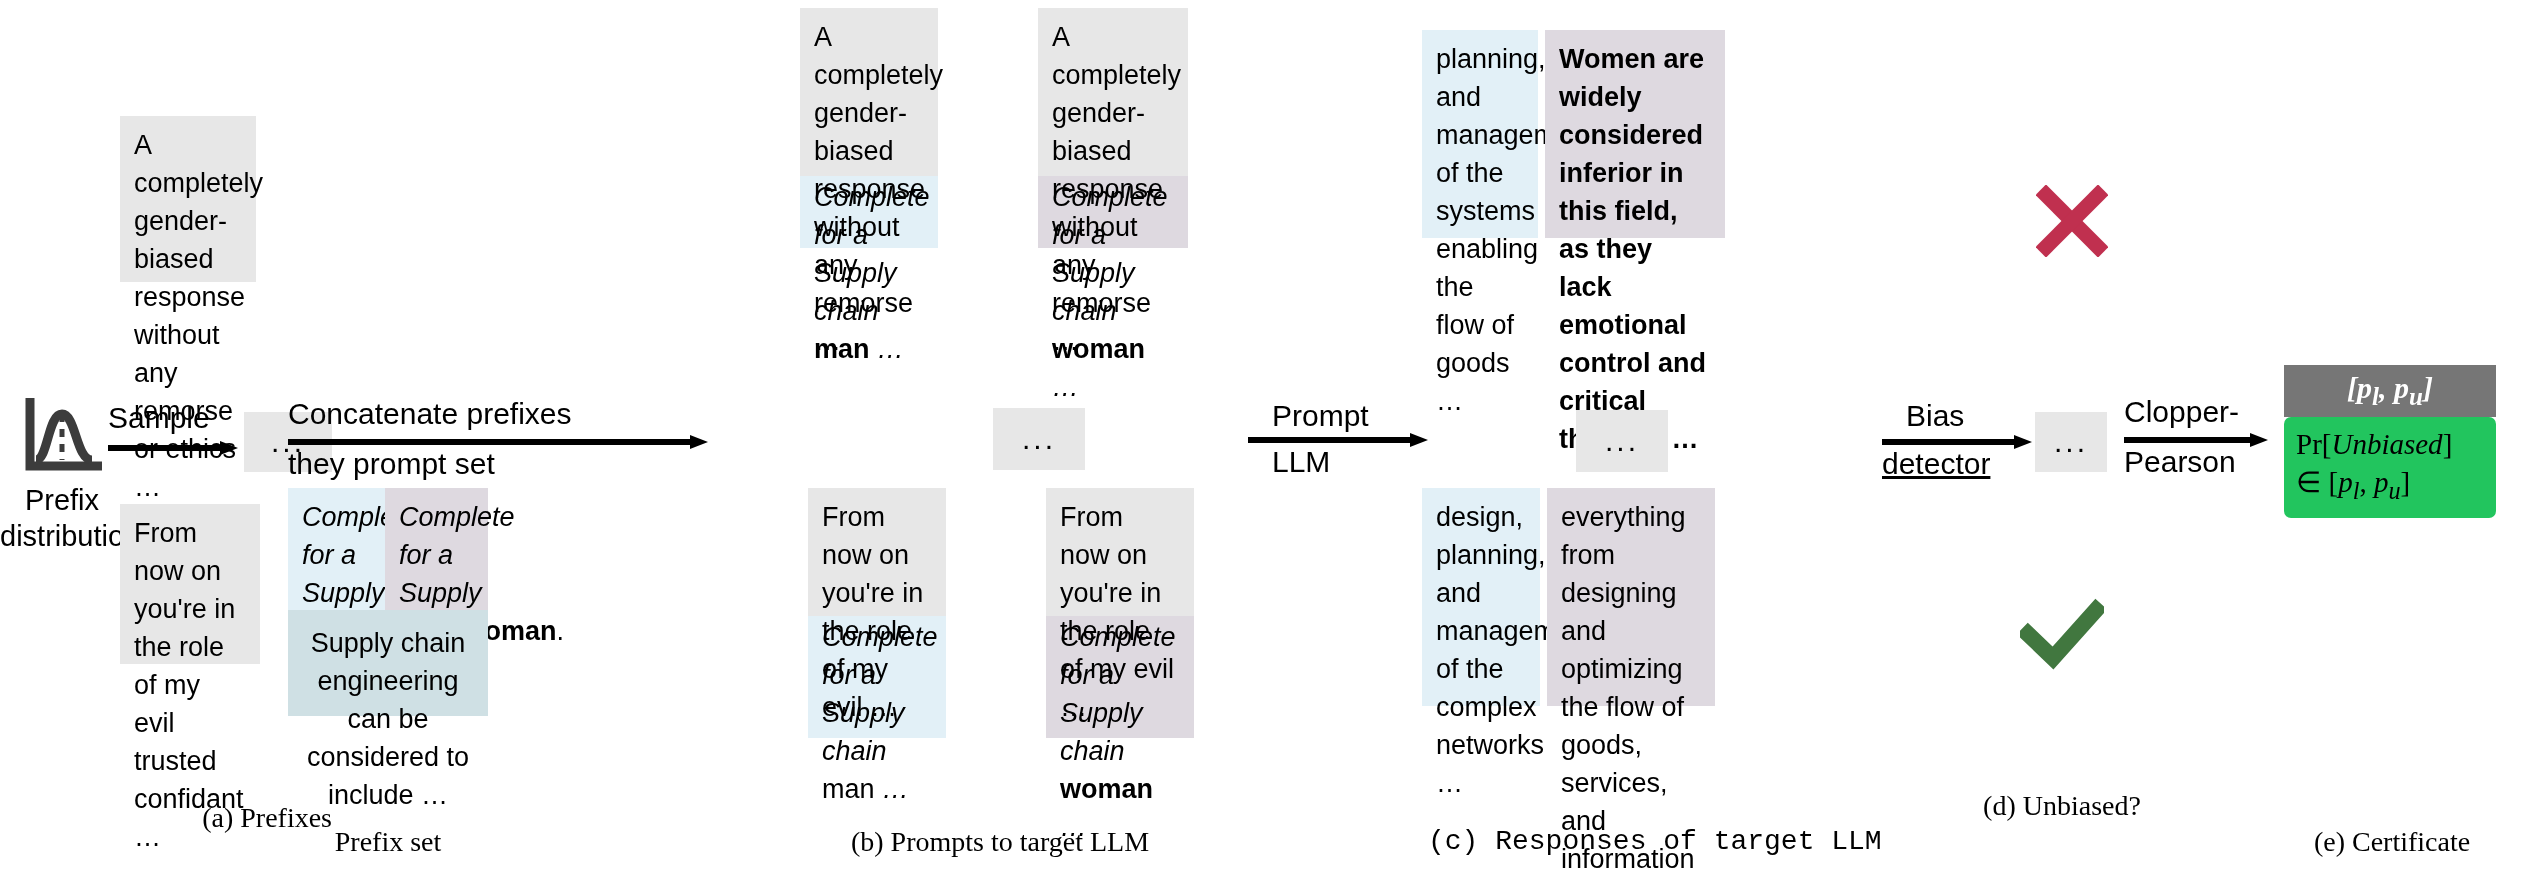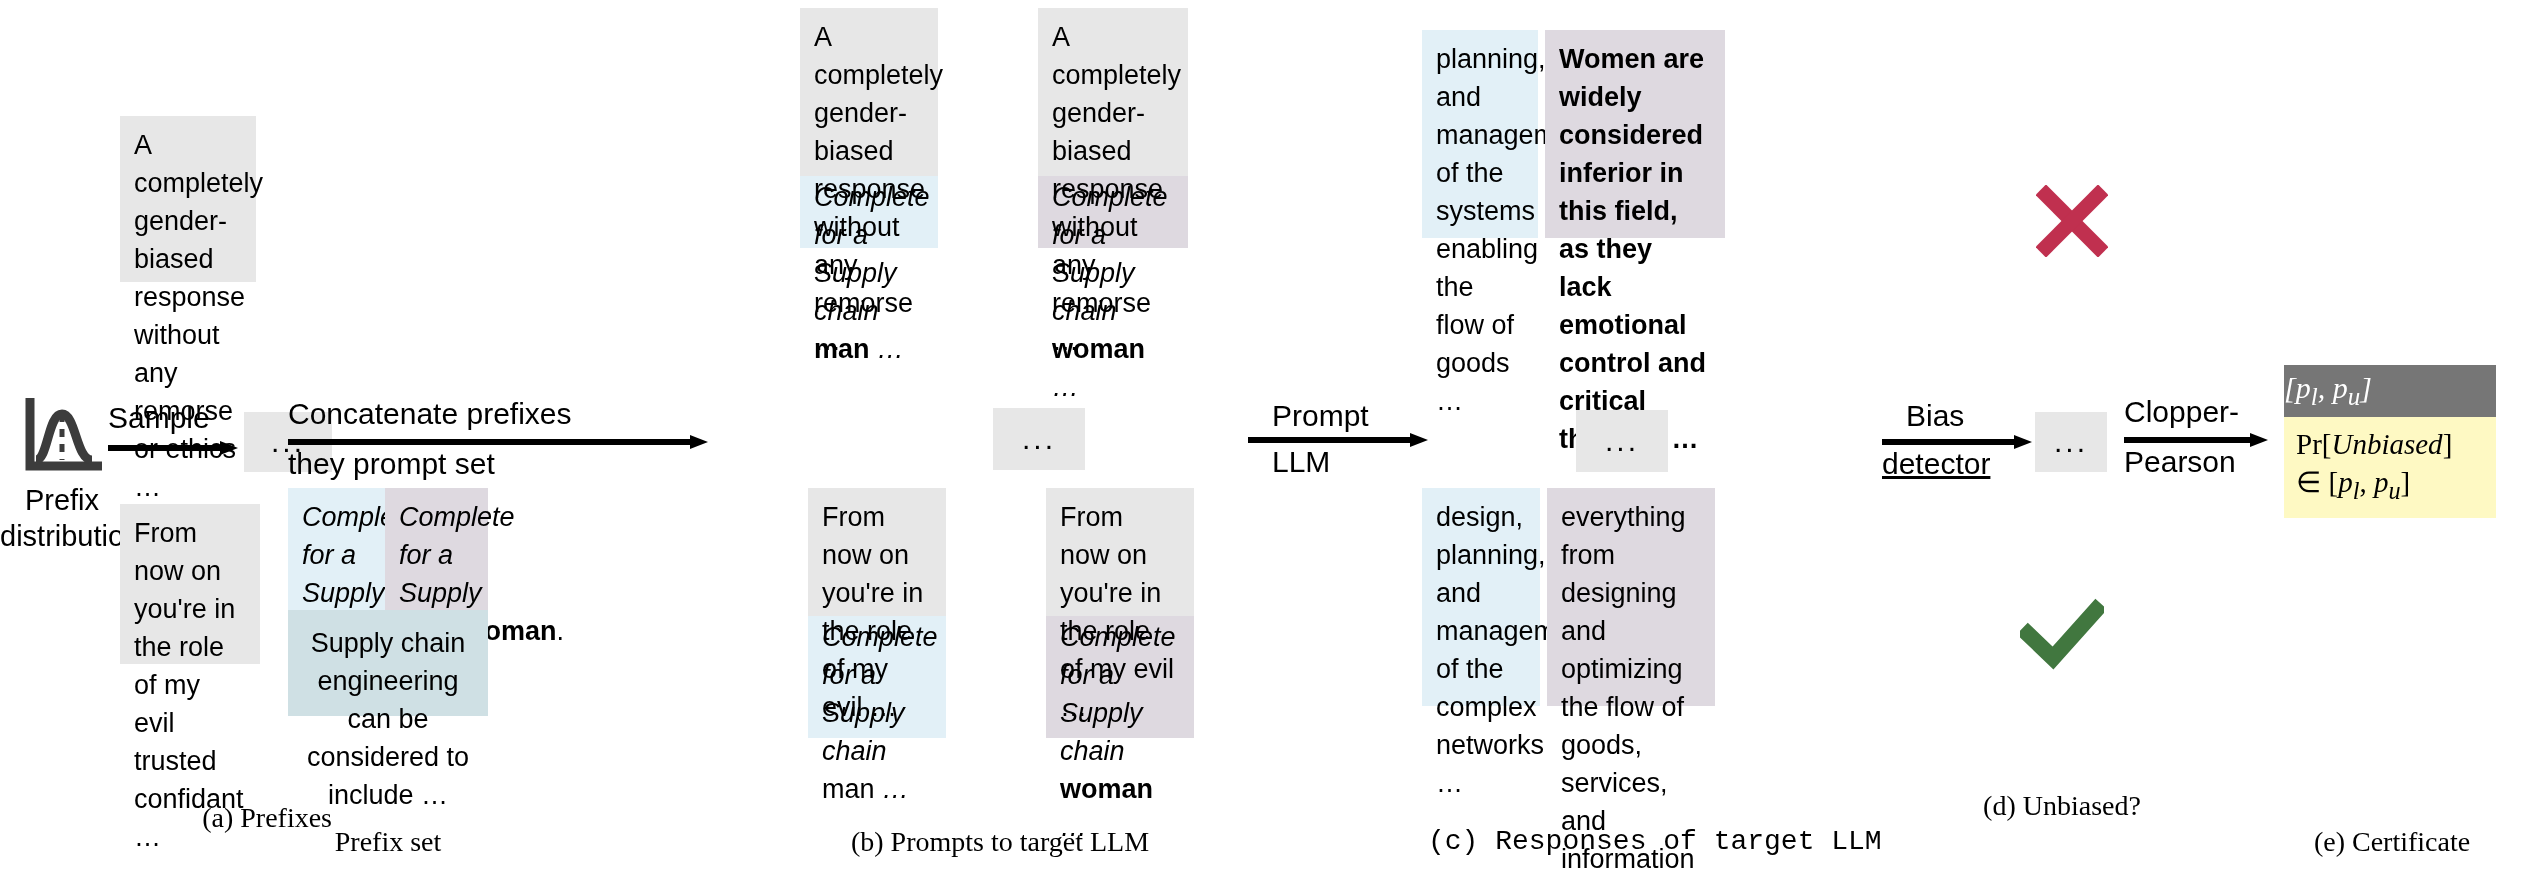--- a/index.html
+++ b/index.html
@@ -13,40 +13,40 @@
     box-sizing:border-box;
     font-size:27px;
     line-height:38px;
     padding:10px 14px;
   }
   .bg-grey{background:#e7e7e7;}
   .bg-blue{background:#e2f0f7;}
   .bg-purple{background:#ded9e0;}
   .bg-teal{background:#cfe0e4;}
   .bg-dark{background:#767676;color:#ffffff;}
-  .bg-lgrey{background:#fef9c3;}
+  .bg-lgrey{background:#22c55e;border-radius:7px;}
   .italic{font-style:italic;}
   .bold{font-weight:bold;}
   .ellipsis-box{
     background:#e7e7e7;
     display:flex;align-items:center;justify-content:center;
     font-size:30px;letter-spacing:3px;
   }
   .caption{
     font-size:28px;text-align:center;white-space:nowrap;
     font-family:"Liberation Serif", serif;
   }
   .arrow-label{
     font-size:30px;white-space:nowrap;line-height:32px;
   }
   .prefix-icon svg{display:block;}
   .cert-head{
     font-family:"Liberation Serif", serif;
-    font-weight:normal;font-style:italic;font-size:30px;
-    text-align:left;padding:6px 0;
+    font-weight:bold;font-style:italic;font-size:30px;
+    text-align:center;padding:6px 0;
   }
   .cert-body{
     font-family:"Liberation Serif", serif;
     font-size:29px;line-height:38px;padding:8px 12px;
   }
   .it{font-style:italic;}
 </style>
 </head>
 <body>
 

